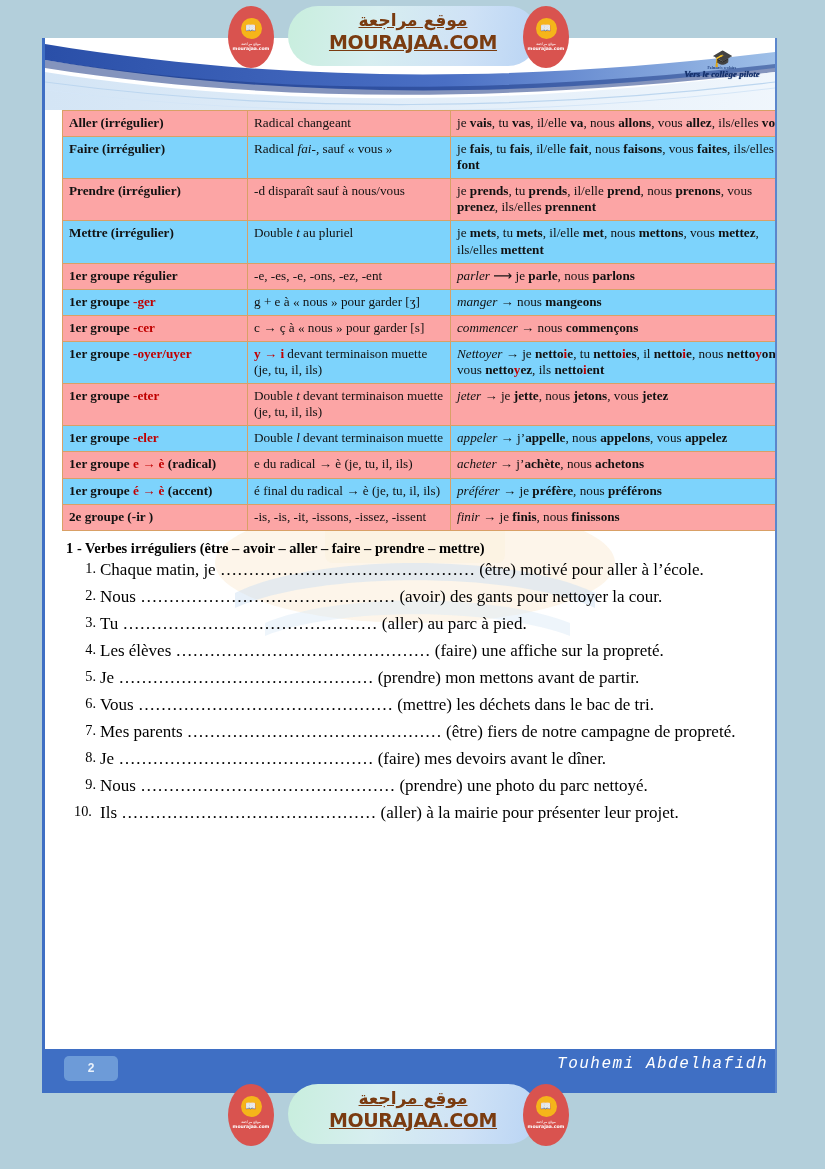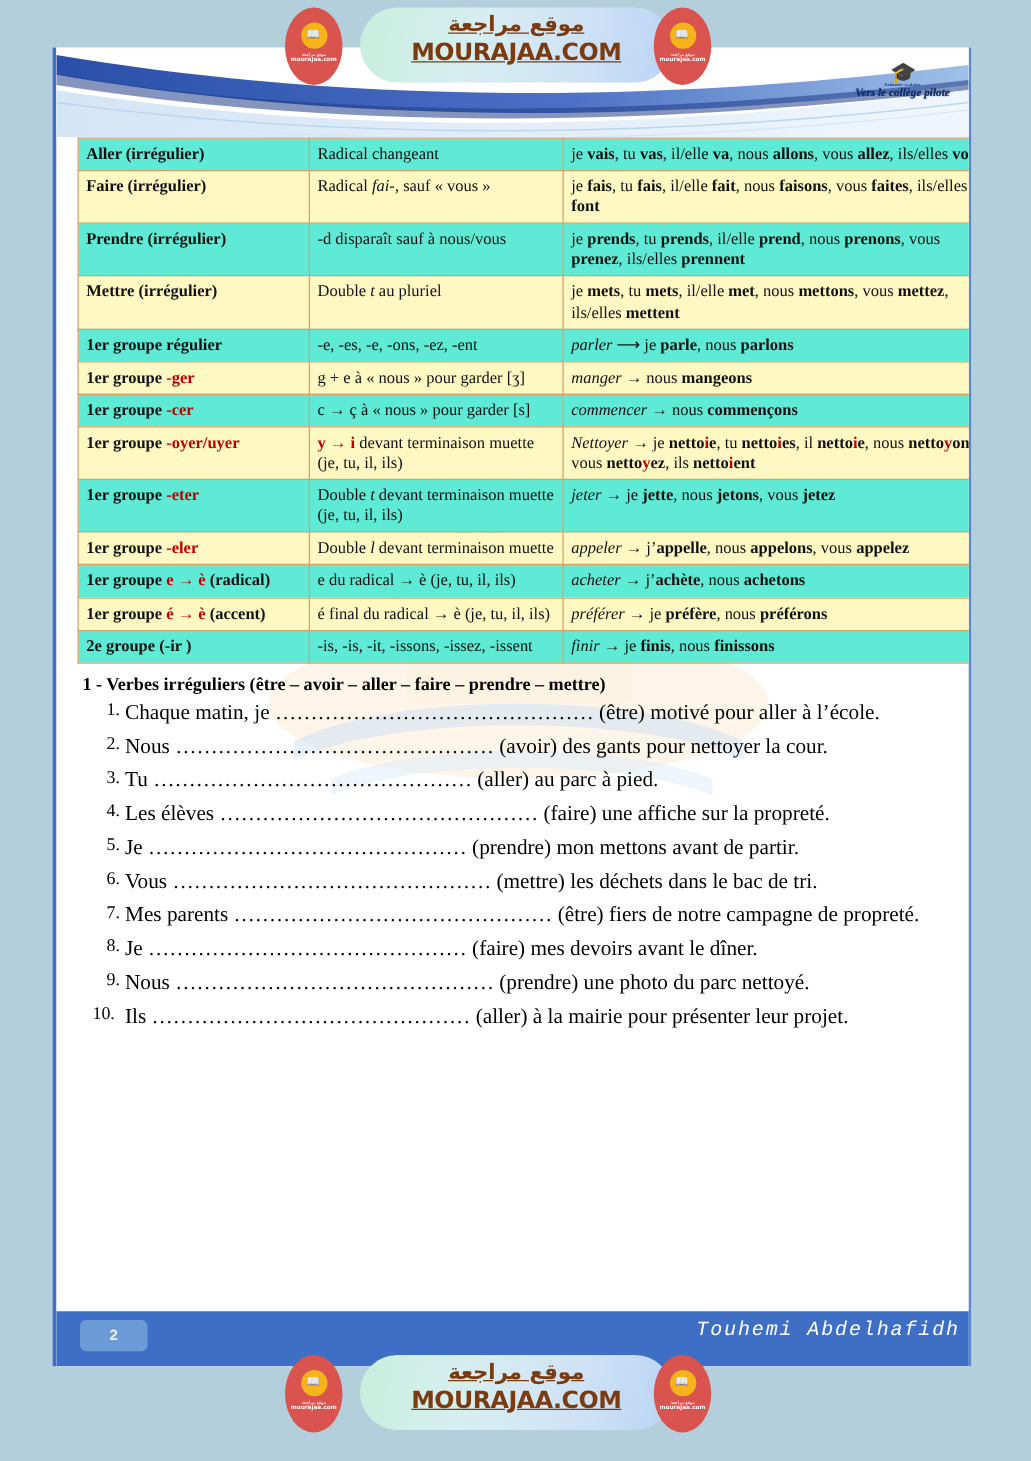--- a/index.html
+++ b/index.html
@@ -91,22 +91,22 @@
     table-layout: fixed;
     font-size: 13.2px;
     color: #111;
   }
   table.conj td {
     border: 1px solid #d9a066;
     padding: 4px 6px 5px 6px;
     vertical-align: top;
     line-height: 1.22;
   }
-  table.conj tr.shade td { background: #5eead4; }
-  table.conj tr.plain td { background: #fef9c3; }
+  table.conj tr.shade td { background: #fca5a5; }
+  table.conj tr.plain td { background: #7dd3fc; }
   td.c1 { width: 172px; font-weight: bold; }
   td.c2 { width: 190px; }
   td.c3 { width: 336px; }
   .red { color: #c00000; }
   .ital { font-style: italic; }
   .bold { font-weight: bold; }
 
   
   .ex-title {
     font-weight: bold;

